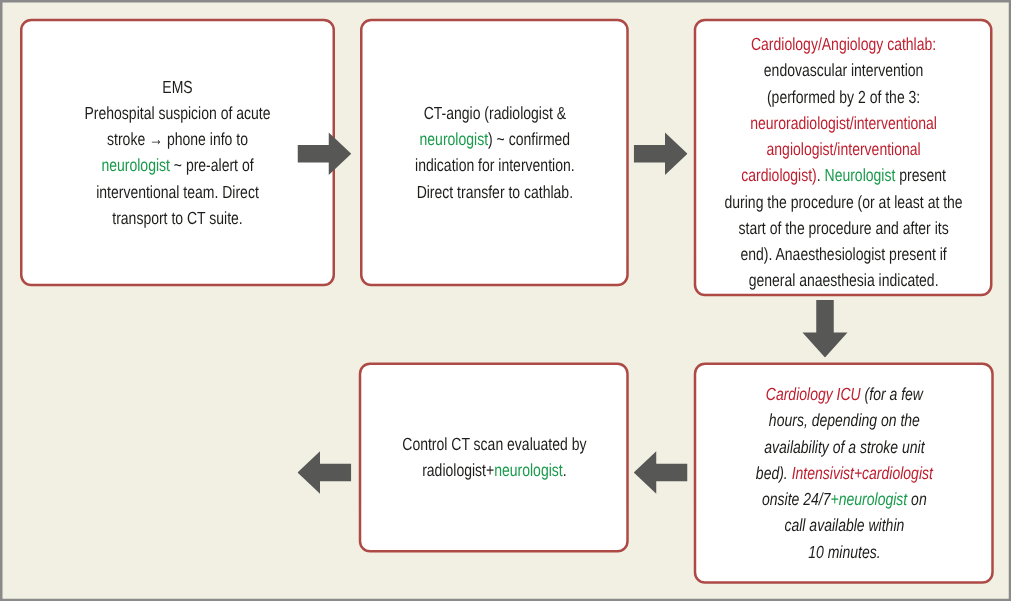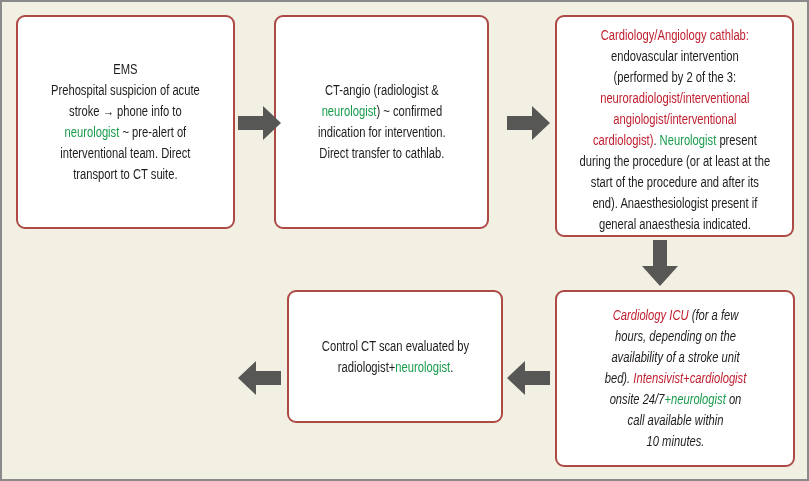--- a/index.html
+++ b/index.html
@@ -48,25 +48,25 @@
   }
   .box-text .c-ink   { color: var(--ink); }
   .box-text .c-red   { color: var(--red); }
   .box-text .c-green { color: var(--green); }
 
   .flow-arrow { position: absolute; }
   .flow-arrow svg { display: block; }
   .flow-arrow polygon { fill: var(--arrow); }
 
   
-  #box-ems            { left: 14px;  top: 13px;  width: 219px; height: 214px; }
-  #box-ct-angio       { left: 272px; top: 13px;  width: 215px; height: 214px; }
+  #box-ems            { left: 14px;  top: 13px;  width: 252px; height: 214px; }
+  #box-ct-angio       { left: 286px; top: 13px;  width: 215px; height: 214px; }
   #box-cathlab        { left: 553px; top: 13px;  width: 239px; height: 222px; align-items: flex-end; }
   #box-cardiology-icu { left: 553px; top: 288px; width: 240px; height: 177px; font-style: italic; }
-  #box-control-ct     { left: 285px; top: 288px; width: 216px; height: 133px; }
+  #box-control-ct     { left: 285px; top: 288px; width: 216px; height: 152px; }
   #box-stroke-unit    { left: 14px;  top: 288px; width: 219px; height: 174px; }
 
   #arrow-1 { left: 236px; top: 102px; }
   #arrow-2 { left: 505px; top: 102px; }
   #arrow-3 { left: 639px; top: 238px; }
   #arrow-4 { left: 505px; top: 357px; }
   #arrow-5 { left: 236px; top: 357px; }
 </style>
 </head>
 <body>

